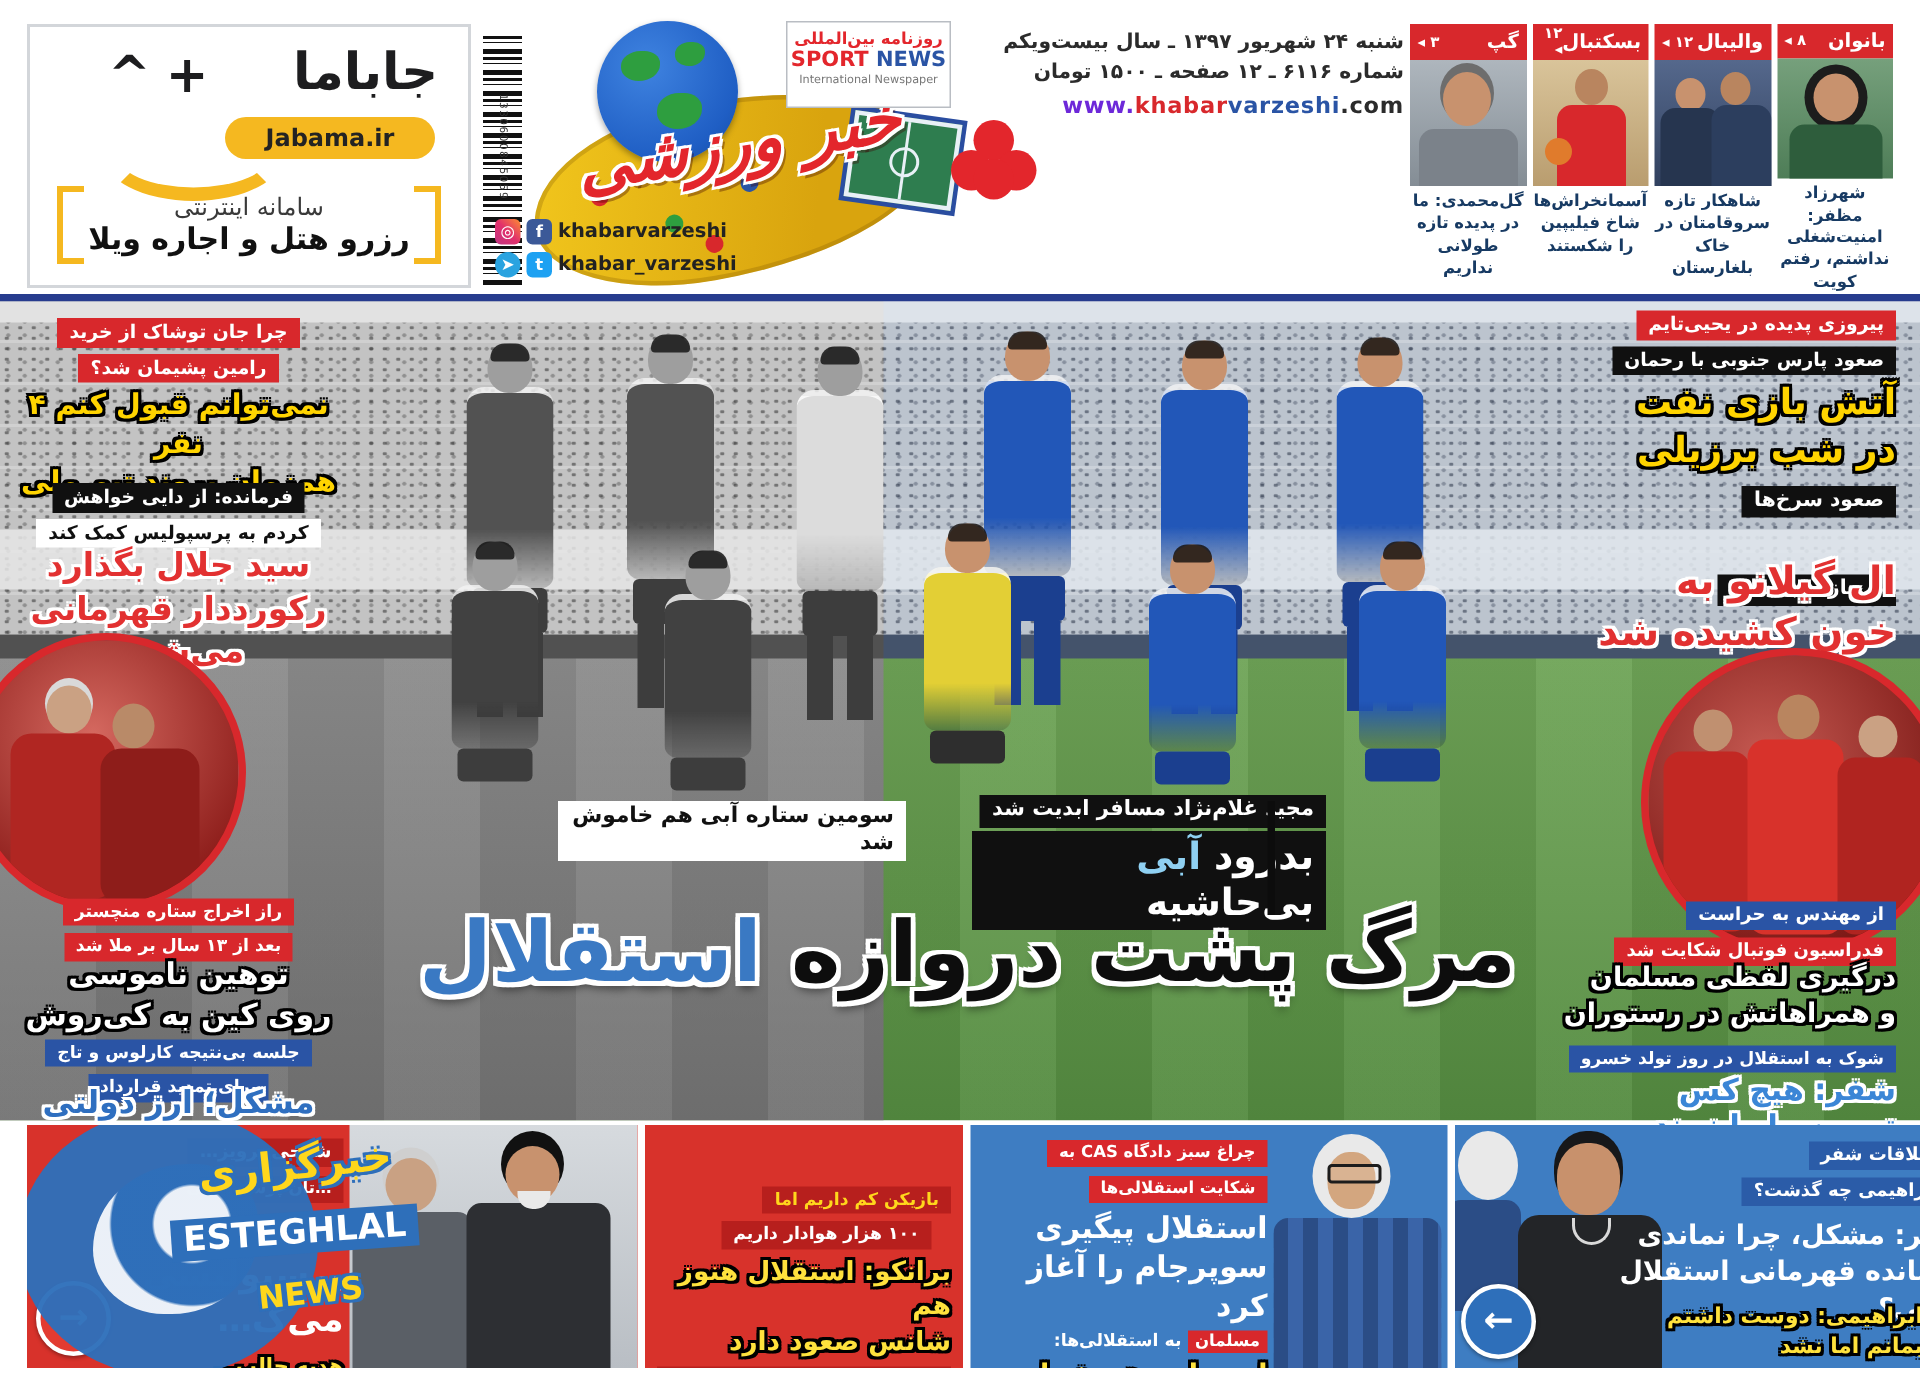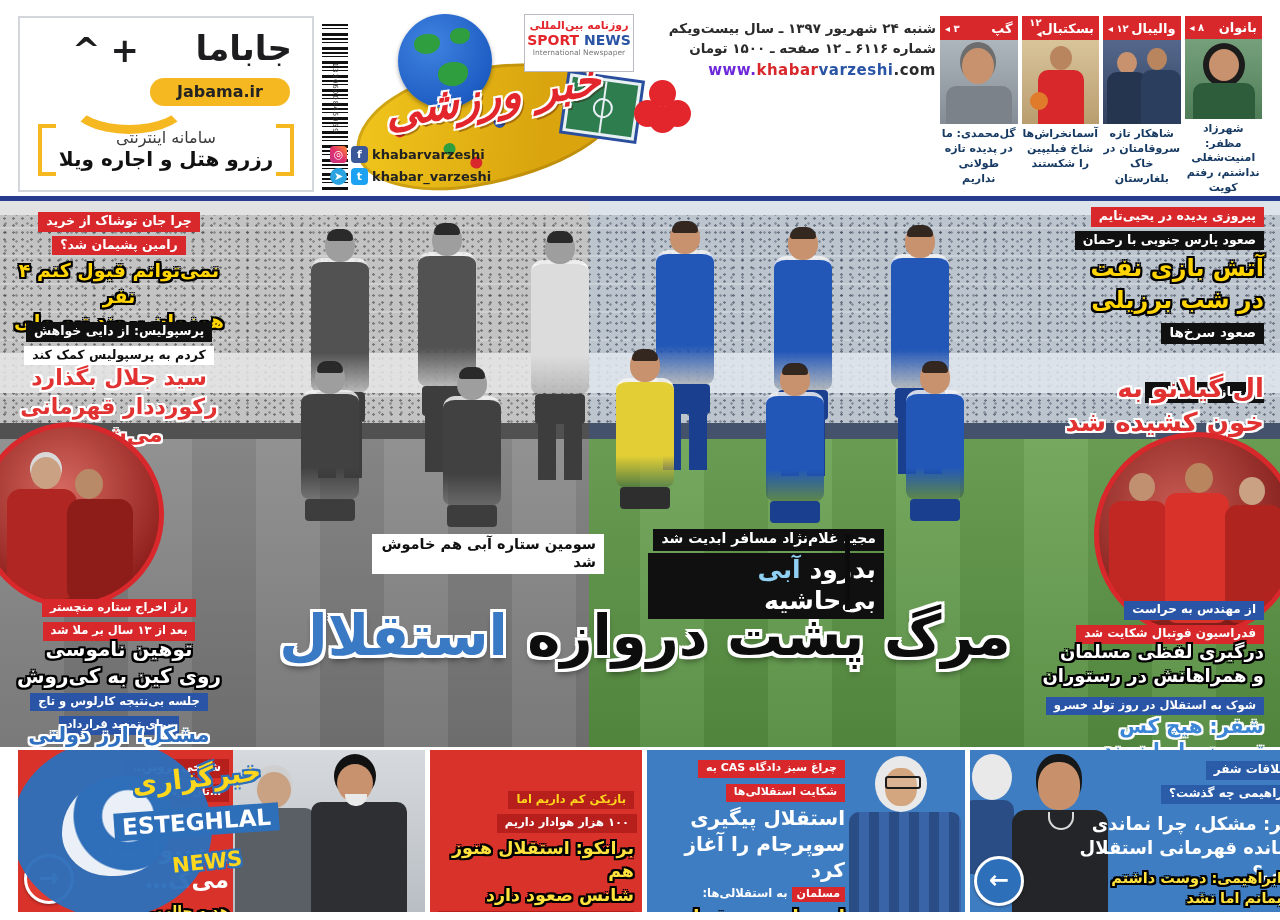--- a/index.html
+++ b/index.html
@@ -306,21 +306,21 @@
 
   <div class="abs lcol fa" style="top:210px;">
     <div><span class="bar bar-red" style="font-size:12.5px;">چرا جان توشاک از خرید</span></div>
     <div style="margin-top:2px;"><span class="bar bar-red" style="font-size:12.5px;">رامین پشیمان شد؟</span></div>
   </div>
   <div class="abs lcol fa yellowhead ol-black" style="top:258px;">
     <div>نمی‌توانم قبول کنم ۴ نفر</div>
     <div>همزمان بروند تیم ملی</div>
   </div>
   <div class="abs lcol fa" style="top:320px;">
-    <div><span class="bar bar-black" style="font-size:12.5px;">پرسپولیس: از دایی خواهش</span></div>
+    <div><span class="bar bar-black" style="font-size:12.5px;">فرمانده: از دایی خواهش</span></div>
     <div style="margin-top:2px;"><span class="bar bar-white" style="font-size:12.5px;">کردم به پرسپولیس کمک کند</span></div>
   </div>
   <div class="abs lcol fa redhead ol-white" style="top:364px;">
     <div>سید جلال بگذارد</div>
     <div>رکورددار قهرمانی می‌شوم</div>
   </div>
 
   <div class="circlephoto" style="left:-22px;top:422px;width:176px;height:176px;background:radial-gradient(circle at 45% 35%,#d4685f,#8f1f1c 75%);">
     <span class="fig-head" style="position:absolute;left:48px;top:30px;width:30px;height:32px;background:#caa183;border-radius:50%;box-shadow:0 -4px 0 1px #d9d9d9;"></span>
     <span class="fig-head" style="position:absolute;left:92px;top:42px;width:28px;height:30px;background:#b98a68;border-radius:50%;"></span>
@@ -425,21 +425,21 @@
       <div class="wm-circle"></div>
       <div class="wm-swirl"></div>
       <div class="wm-t1 fa">خبرگزاری</div>
       <div class="wm-t2">ESTEGHLAL</div>
       <div class="wm-t3">NEWS</div>
     </div>
   </div>
 
   <div class="bbox fa" style="left:430px;width:212px;background:#d8322b;text-align:right;padding-top:6px;box-sizing:border-box;">
     <div style="padding:0 8px;margin-top:32px;"><span class="bar" style="background:#b71f1d;color:#ffd71c;font-size:11.5px;">بازیکن کم داریم اما</span></div>
-    <div style="padding:2px 5px 0;"><span class="bar" style="background:#b71f1d;color:#fff;font-size:11.5px;">۱۰۰ هزار هوادار داریم</span></div>
+    <div style="padding:2px 21px 0;"><span class="bar" style="background:#b71f1d;color:#fff;font-size:11.5px;">۱۰۰ هزار هوادار داریم</span></div>
     <div class="quote-y ol-black" style="padding:4px 8px 0;font-size:17.5px;line-height:1.35;">
       <div>برانکو: استقلال هنوز هم</div>
       <div>شانس صعود دارد</div>
     </div>
     <div style="padding:3px 8px 0;"><span class="bar" style="background:#b71f1d;color:#fff;font-size:10.5px;">بعضی‌ها مشکل درست می‌کنند اما...</span></div>
     <div style="padding:3px 8px 0;font-size:17.5px;font-weight:bold;color:#fff;line-height:1.35;" class="ol-black">
       <div>دایی: دوست دارم</div>
 
     </div>
   </div>

